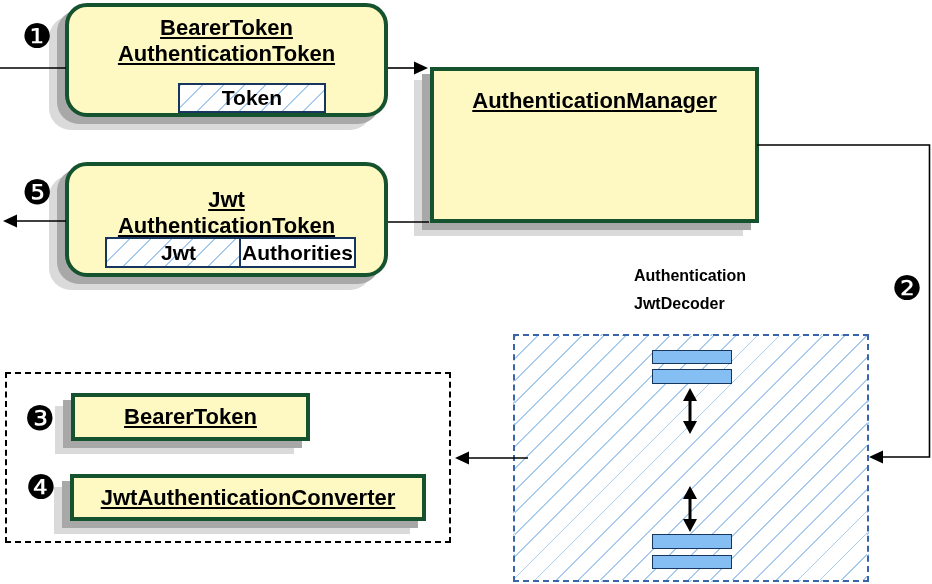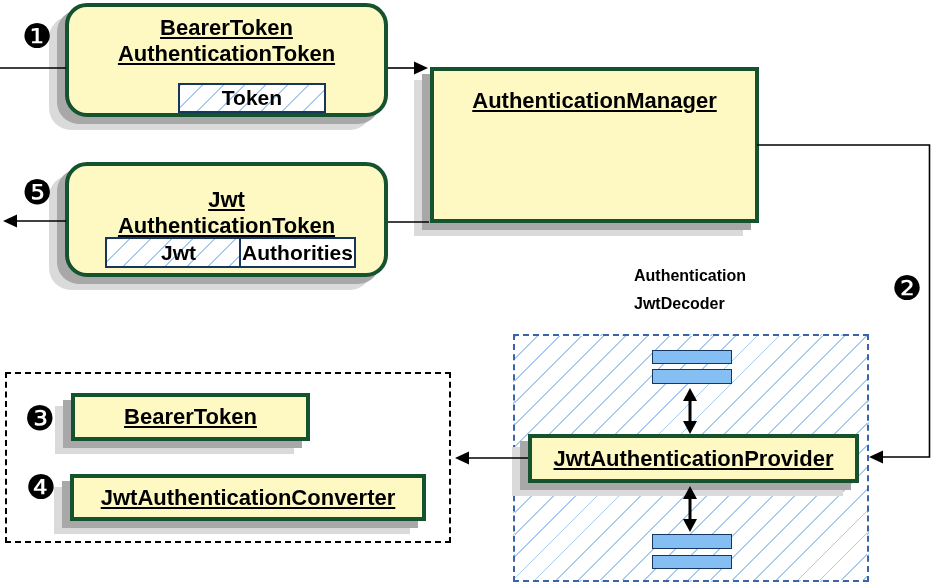--- a/index.html
+++ b/index.html
@@ -69,21 +69,20 @@
   <div class="group-label" style="left:690px;top:262px;">
     <div>Authentication</div>
     <div>JwtDecoder</div>
   </div>
 
   <div class="bar" style="left:652px;top:350px;width:80px;height:14px;"></div>
   <div class="bar" style="left:652px;top:369px;width:80px;height:15px;"></div>
   <div class="bar" style="left:652px;top:534px;width:80px;height:15px;"></div>
   <div class="bar" style="left:652px;top:555px;width:80px;height:14px;"></div>
 
-  <div class="box center-text" style="left:528px;top:434px;width:331px;height:49px;">JwtAuthenticationProvider</div>
 
   <div class="box center-text" style="left:71px;top:393px;width:239px;height:48px;">BearerToken</div>
 
   <div class="box center-text" style="left:70px;top:462px;width:356px;height:47px;margin-top:12px;">JwtAuthenticationConverter</div>
 
   <div class="badge" style="left:37px;top:36px;">❶</div>
   <div class="badge" style="left:907px;top:288px;">❷</div>
   <div class="badge" style="left:40px;top:418px;">❸</div>
   <div class="badge" style="left:41px;top:487px;">❹</div>
   <div class="badge" style="left:37px;top:192px;">❺</div>

